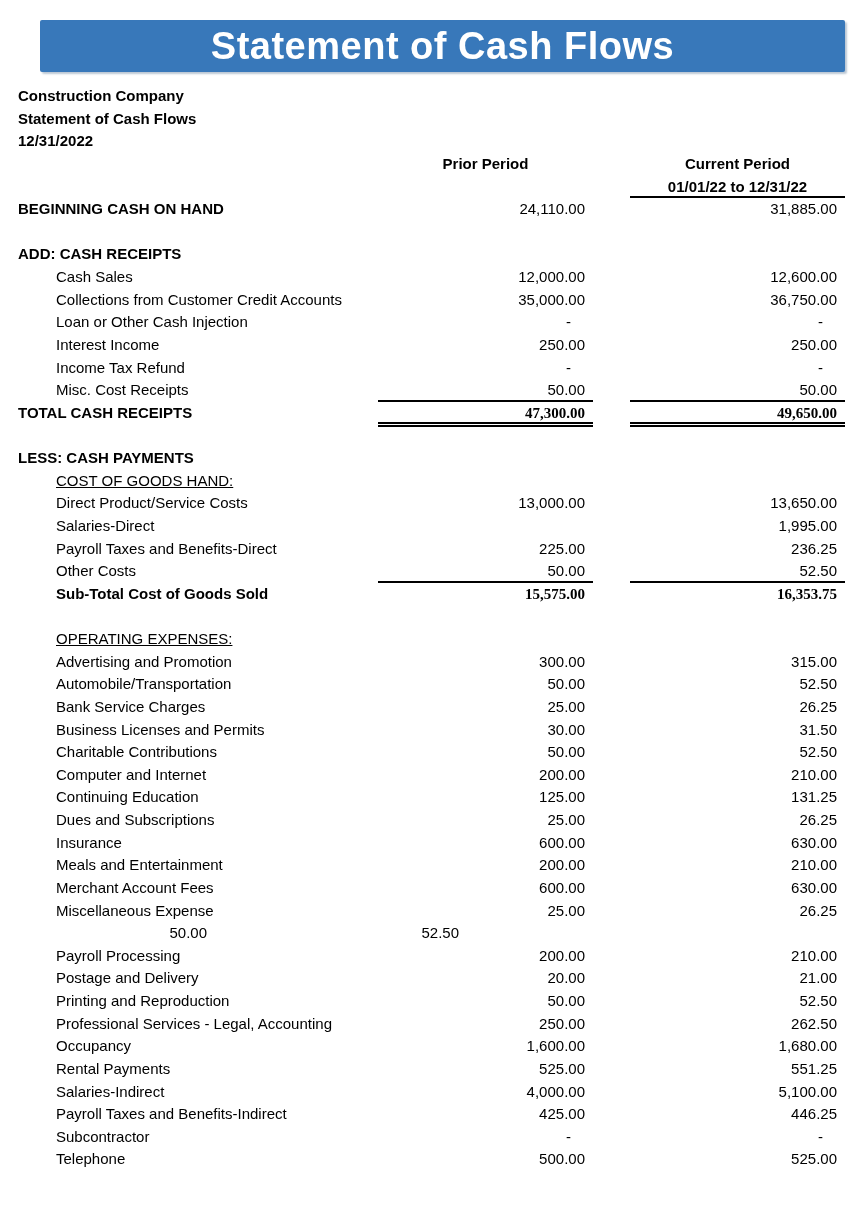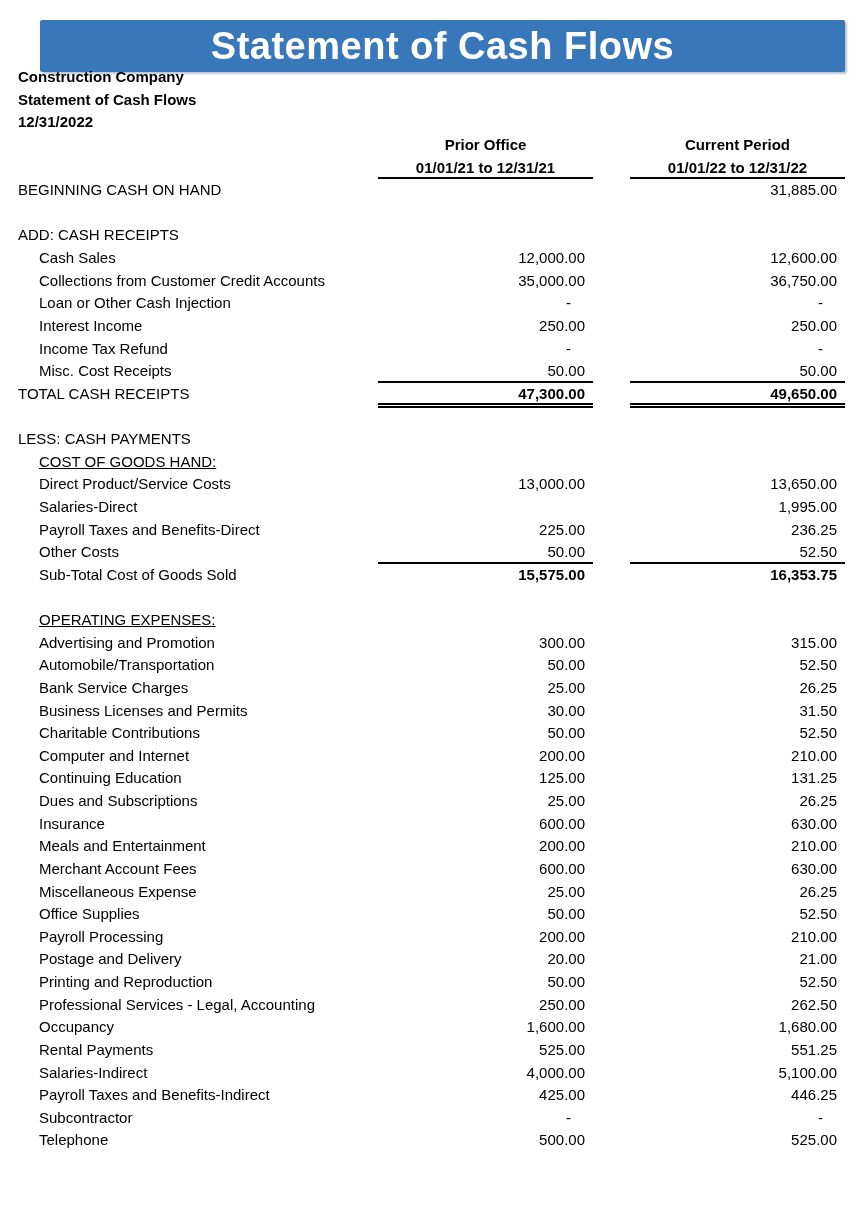--- a/index.html
+++ b/index.html
@@ -28,48 +28,48 @@
   .banner-title {
     color: #ffffff;
     font-size: 38px;
     font-weight: 700;
     letter-spacing: 0.5px;
     white-space: nowrap;
   }
   .sheet {
     position: absolute;
     left: 0;
-    top: 66px;
+    top: 85px;
     width: 860px;
   }
   .row {
     display: flex;
     height: 22.63px;
     line-height: 22.63px;
     font-size: 15px;
     box-sizing: border-box;
     align-items: stretch;
   }
   .lbl {
     flex: 1;
     padding-left: 18px;
     white-space: nowrap;
     overflow: hidden;
   }
-  .lbl.ind { padding-left: 39px; }
-  .lbl.b { font-weight: 400; }
+  .lbl.ind { padding-left: 56px; }
+  .lbl.b { font-weight: 700; }
   .lbl.u { text-decoration: underline; }
   .num {
     width: 215px;
     text-align: right;
     padding-right: 8px;
     box-sizing: border-box;
     white-space: nowrap;
   }
-  .num.b { font-weight: 700; }
+  .num.b { font-weight: 700; font-family: Liberation Serif, serif; }
   .num.dash { padding-right: 22px; }
   .gap { width: 37px; }
   .rmargin { width: 15px; }
   .colhead {
     font-weight: 700;
     text-align: center;
     padding-right: 0;
   }
   .rule { border-bottom: 2px solid #000000; }
   .dbl {
@@ -103,36 +103,36 @@
     </div>
     <div class="row">
       <div class="lbl hline">Statement of Cash Flows</div>
     </div>
     <div class="row">
       <div class="lbl hline">12/31/2022</div>
     </div>
 
     <div class="row">
       <div class="lbl"></div>
-      <div class="num colhead">Prior Office</div>
+      <div class="num colhead">Prior Period</div>
       <div class="gap"></div>
       <div class="num colhead">Current Period</div>
       <div class="rmargin"></div>
     </div>
     <div class="row">
       <div class="lbl"></div>
-      <div class="num colhead rule">01/01/21 to 12/31/21</div>
       <div class="gap"></div>
       <div class="num colhead rule">01/01/22 to 12/31/22</div>
       <div class="rmargin"></div>
     </div>
 
     <div id="rows">
         <div class="row">
           <div class="lbl b">BEGINNING CASH ON HAND</div>
+          <div class="num">24,110.00</div>
           <div class="gap"></div>
           <div class="num">31,885.00</div>
           <div class="rmargin"></div>
         </div>
         <div class="row"></div>
         <div class="row">
           <div class="lbl b">ADD: CASH RECEIPTS</div>
           <div class="num"></div>
           <div class="gap"></div>
           <div class="num"></div>
@@ -322,21 +322,20 @@
           <div class="rmargin"></div>
         </div>
         <div class="row">
           <div class="lbl ind">Miscellaneous Expense</div>
           <div class="num">25.00</div>
           <div class="gap"></div>
           <div class="num">26.25</div>
           <div class="rmargin"></div>
         </div>
         <div class="row">
-          <div class="lbl ind">Office Supplies</div>
           <div class="num">50.00</div>
           <div class="gap"></div>
           <div class="num">52.50</div>
           <div class="rmargin"></div>
         </div>
         <div class="row">
           <div class="lbl ind">Payroll Processing</div>
           <div class="num">200.00</div>
           <div class="gap"></div>
           <div class="num">210.00</div>

